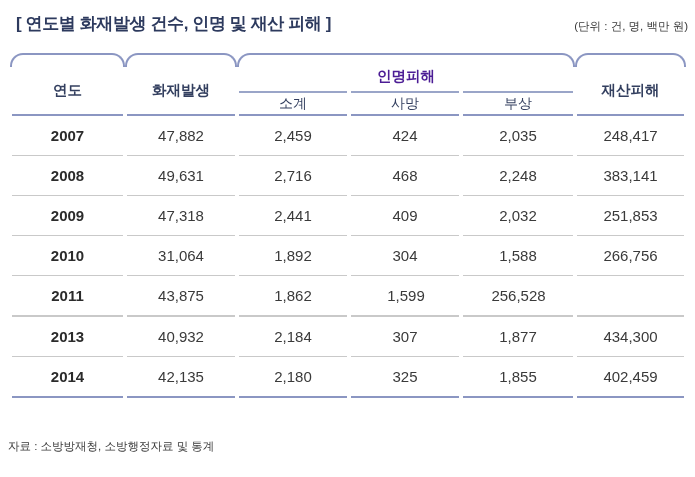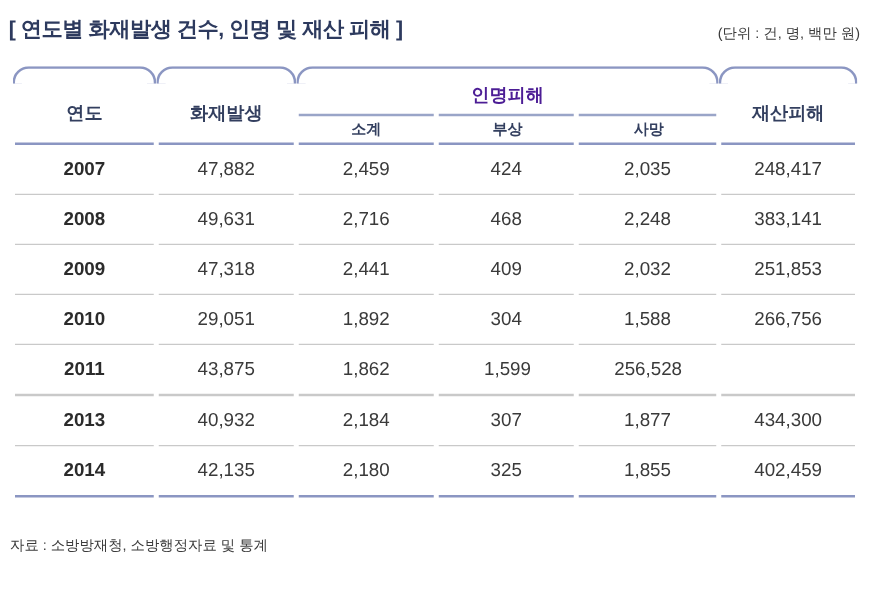--- a/index.html
+++ b/index.html
@@ -6,21 +6,21 @@
   body { background:#ffffff; }
   .page {
     position:relative;
     width:695px; height:477px;
     background:#ffffff;
     font-family:"Liberation Sans", "DejaVu Sans", sans-serif;
     overflow:hidden;
   }
   
   .titlebar {
-    position:absolute; left:7px; right:7px; top:12px;
+    position:absolute; left:16px; right:7px; top:12px;
     display:flex; justify-content:space-between; align-items:flex-end;
   }
   .title {
     font-size:17px; font-weight:bold; color:#2d3a5e; letter-spacing:-0.4px;
   }
   .unit-note { font-size:11.5px; color:#3a3a3a; padding-bottom:1px; }
 
   
   .tbl { position:absolute; left:10px; top:53px; width:676px; }
 
@@ -42,39 +42,39 @@
   .hgroup-title {
     height:21px; display:flex; align-items:flex-end; justify-content:center;
     font-weight:bold; color:#4c1d95; font-size:14.5px; padding-bottom:2px;
   }
   .hgroup-line { display:flex; height:2px; margin-top:3px; }
   .hgroup-line i { display:block; height:2px; background:#9aa5c8; margin:0 2px; }
   .hgroup-line .s1 { width:108px; } .hgroup-line .s2 { width:108px; } .hgroup-line .s3 { width:110px; }
   .hsub-row { flex:1; display:flex; }
   .hsub {
     display:flex; align-items:center; justify-content:center;
-    font-weight:bold; color:#333f5f; font-size:12px;
+    font-weight:normal; color:#333f5f; font-size:14px;
   }
 
   .sep { display:flex; }
   .sep i { display:block; margin:0 2px; }
   .sep .g1 { width:111px; } .sep .g2 { width:108px; } .sep .g3 { width:108px; }
   .sep .g4 { width:108px; } .sep .g5 { width:110px; } .sep .g6 { width:107px; }
   .sep.blue { height:2px; } .sep.blue i { height:2px; background:#8b96c2; }
   .sep.gray { height:1px; } .sep.gray i { height:1px; background:#c9c9c9; }
 
   .trow { display:flex; height:39px; }
   .cell {
     display:flex; align-items:center; justify-content:center;
     font-size:15px; color:#3a3a3a;
   }
   .cell.year { font-weight:bold; color:#2b2b2b; }
 
   .source-note {
-    position:absolute; left:8px; top:429px;
+    position:absolute; left:8px; top:439px;
     font-size:11.5px; color:#3b3b3b;
   }
 </style>
 </head>
 <body>
 
 <div class="page">
 
   <div class="titlebar">
     <div class="title">[ 연도별 화재발생 건수, 인명 및 재산 피해 ]</div>
@@ -95,22 +95,22 @@
       <div class="hcell cw2">화재발생</div>
       <div class="hgroup">
         <div class="hgroup-title">인명피해</div>
         <div class="hgroup-line">
           <i class="s1"></i>
             <i class="s2"></i>
             <i class="s3"></i>
         </div>
         <div class="hsub-row">
           <div class="hsub cw3">소계</div>
+          <div class="hsub cw4">사망</div>
           <div class="hsub cw5">부상</div>
-          <div class="hsub cw4">사망</div>
         </div>
       </div>
       <div class="hcell cw6">재산피해</div>
     </div>
 
     <div class="sep blue">
       <i class="g1"></i>
         <i class="g2"></i>
         <i class="g3"></i>
         <i class="g4"></i>
@@ -164,21 +164,21 @@
         <i class="g1"></i>
         <i class="g2"></i>
         <i class="g3"></i>
         <i class="g4"></i>
         <i class="g5"></i>
         <i class="g6"></i>
       </div>
 
     <div class="trow">
       <div class="cell year cw1">2010</div>
-      <div class="cell cw2">29,051</div>
+      <div class="cell cw2">31,064</div>
       <div class="cell cw3">1,892</div>
       <div class="cell cw4">304</div>
       <div class="cell cw5">1,588</div>
       <div class="cell cw6">266,756</div>
     </div>
     <div class="sep gray">
         <i class="g1"></i>
         <i class="g2"></i>
         <i class="g3"></i>
         <i class="g4"></i>

